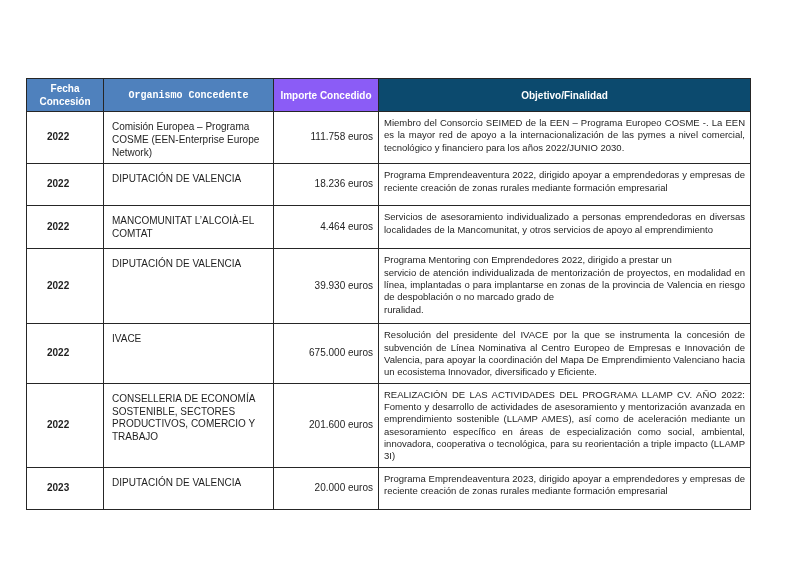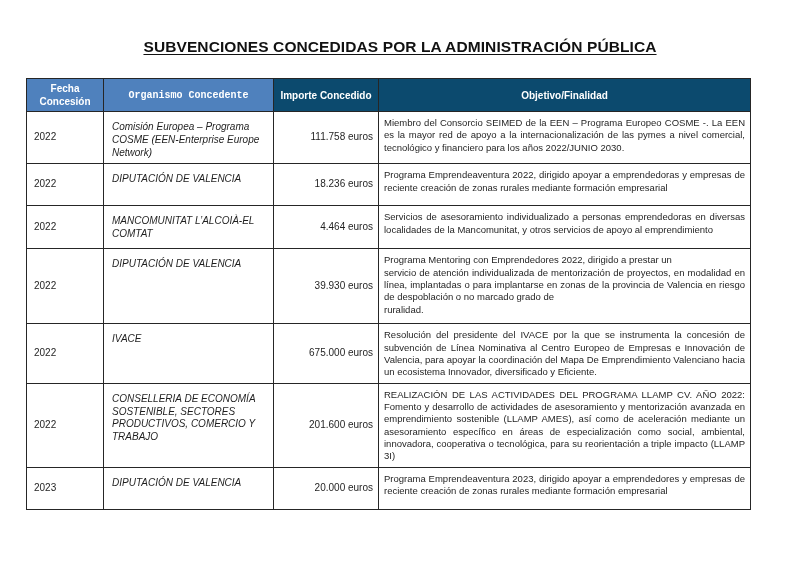--- a/index.html
+++ b/index.html
@@ -45,22 +45,22 @@
     font-size: 10px;
     font-weight: bold;
     text-align: center;
     vertical-align: middle;
     line-height: 1.3;
     padding: 2px 3px;
   }
   thead tr { height: 33px; }
 
   td { font-size: 10px; line-height: 1.28; }
-  td.fecha { vertical-align: middle; padding: 2px 2px 2px 7px; }
-  td.org   { vertical-align: top; padding: 9px 3px 4px 8px; font-style: italic; }
+  td.fecha { vertical-align: middle; padding: 2px 2px 2px 20px; font-weight: bold; }
+  td.org   { vertical-align: top; padding: 9px 3px 4px 8px; }
   td.imp   { vertical-align: middle; text-align: right; padding: 2px 5px 2px 2px; margin-top: 36px; }
   td.obj   {
     vertical-align: top;
     padding: 5px 5px 4px 5px;
     font-size: 9.5px;
     line-height: 1.3;
     text-align: justify;
     white-space: pre-line;
   }
 
@@ -70,34 +70,33 @@
   tbody tr:nth-child(4) { height: 75px; }
   tbody tr:nth-child(5) { height: 50px; }
   tbody tr:nth-child(6) { height: 83px; }
   tbody tr:nth-child(7) { height: 42px; }
 </style>
 </head>
 <body>
 
 <div class="page">
 
-  <h1 class="doc-title">SUBVENCIONES CONCEDIDAS POR LA ADMINISTRACIÓN PÚBLICA</h1>
 
   <table class="subsidies">
     <colgroup>
       <col class="c-fecha">
         <col class="c-org">
         <col class="c-imp">
         <col class="c-obj">
     </colgroup>
     <thead>
       <tr>
         <th style="background: rgb(79, 129, 189); color: rgb(255, 255, 255);">Fecha Concesión</th>
         <th style="background: rgb(79, 129, 189); color: rgb(255, 255, 255); font-family: Liberation Mono, monospace;">Organismo Concedente</th>
-        <th style="background: #0c4a6e; color: rgb(255, 255, 255);">Importe Concedido</th>
+        <th style="background: #8b5cf6; color: rgb(255, 255, 255);">Importe Concedido</th>
         <th style="background: #0c4a6e; color: rgb(255, 255, 255);">Objetivo/Finalidad</th>
       </tr>
     </thead>
     <tbody>
       <tr>
         <td class="fecha">2022</td>
         <td class="org">Comisión Europea – Programa COSME (EEN-Enterprise Europe Network)</td>
         <td class="imp">111.758 euros</td>
         <td class="obj">Miembro del Consorcio SEIMED de la EEN – Programa Europeo COSME -. La EEN es la mayor red de apoyo a la internacionalización de las pymes a nivel comercial, tecnológico y financiero para los años 2022/JUNIO 2030.</td>
       </tr>

